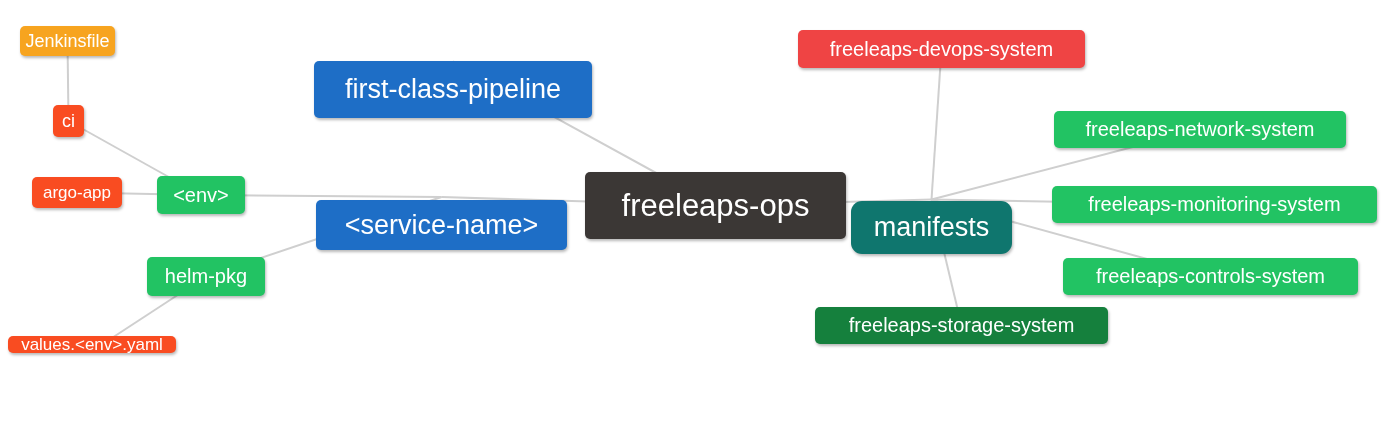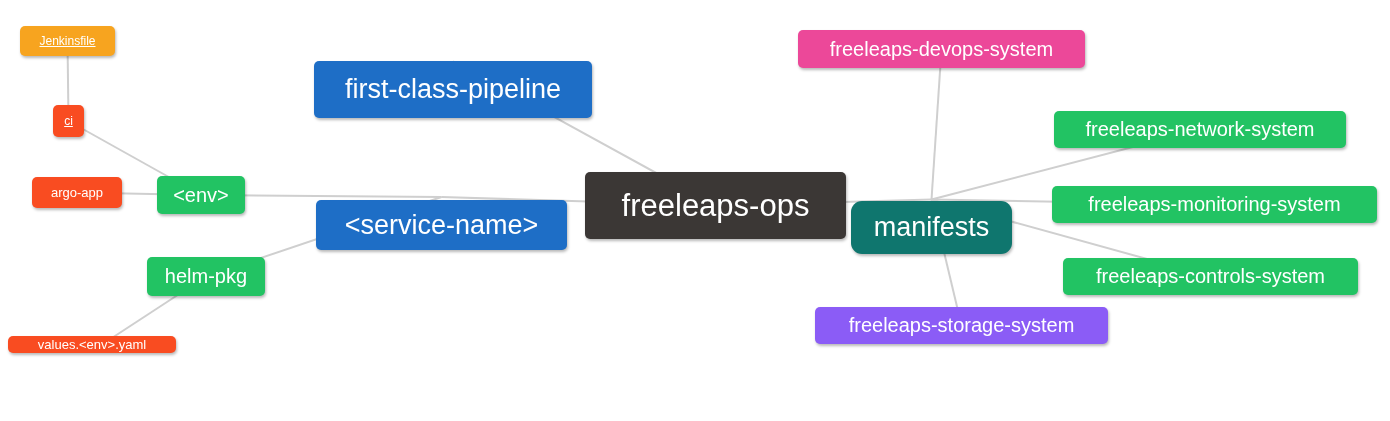--- a/index.html
+++ b/index.html
@@ -29,22 +29,22 @@
     align-items: center;
     justify-content: center;
     box-sizing: border-box;
     color: #ffffff;
     border-radius: 5px;
     box-shadow: 1px 2px 3px rgba(0,0,0,0.28);
     white-space: nowrap;
     cursor: pointer;
     user-select: none;
   }
-  .size-xs { font-size: 12px; text-decoration: underline; }
-  .size-sm { font-size: 13px; }
+  .size-xs { font-size: 18px; }
+  .size-sm { font-size: 17px; }
   .size-md { font-size: 20px; }
   .size-lg { font-size: 27px; margin-top: 28px; }
   .size-xl { font-size: 31px; }
 </style>
 </head>
 <body>
 
 <div id="canvas" style="background: rgb(255, 255, 255);">
   <svg id="edges" width="1390" height="421">
       <line stroke="#cfcfcf" stroke-width="2" x1="67.5" y1="41" x2="68.5" y2="121"></line>
@@ -86,28 +86,28 @@
     </div>
     <div class="node size-lg" style="left: 316px; top: 172px; width: 251px; height: 50px; background: rgb(30, 110, 198);">
       <span>&lt;service-name&gt;</span>
     </div>
     <div class="node size-xl" style="left: 585px; top: 172px; width: 261px; height: 67px; background: rgb(59, 55, 53);">
       <span>freeleaps-ops</span>
     </div>
     <div class="node size-lg" style="left: 851px; top: 173px; width: 161px; height: 53px; background: #0f766e; border-radius: 11px;">
       <span>manifests</span>
     </div>
-    <div class="node size-md" style="left: 798px; top: 30px; width: 287px; height: 38px; background: #ec4899;">
+    <div class="node size-md" style="left: 798px; top: 30px; width: 287px; height: 38px; background: #ef4444;">
       <span>freeleaps-devops-system</span>
     </div>
     <div class="node size-md" style="left: 1054px; top: 111px; width: 292px; height: 37px; background: rgb(34, 195, 99); align-items: center;">
       <span>freeleaps-network-system</span>
     </div>
     <div class="node size-md" style="left: 1052px; top: 186px; width: 325px; height: 37px; background: rgb(34, 195, 99);">
       <span>freeleaps-monitoring-system</span>
     </div>
     <div class="node size-md" style="left: 1063px; top: 258px; width: 295px; height: 37px; background: rgb(34, 195, 99);">
       <span>freeleaps-controls-system</span>
     </div>
-    <div class="node size-md" style="left: 815px; top: 307px; width: 293px; height: 37px; background: #8b5cf6;">
+    <div class="node size-md" style="left: 815px; top: 307px; width: 293px; height: 37px; background: #15803d;">
       <span>freeleaps-storage-system</span>
     </div>
   </div>
 
 </body></html>

